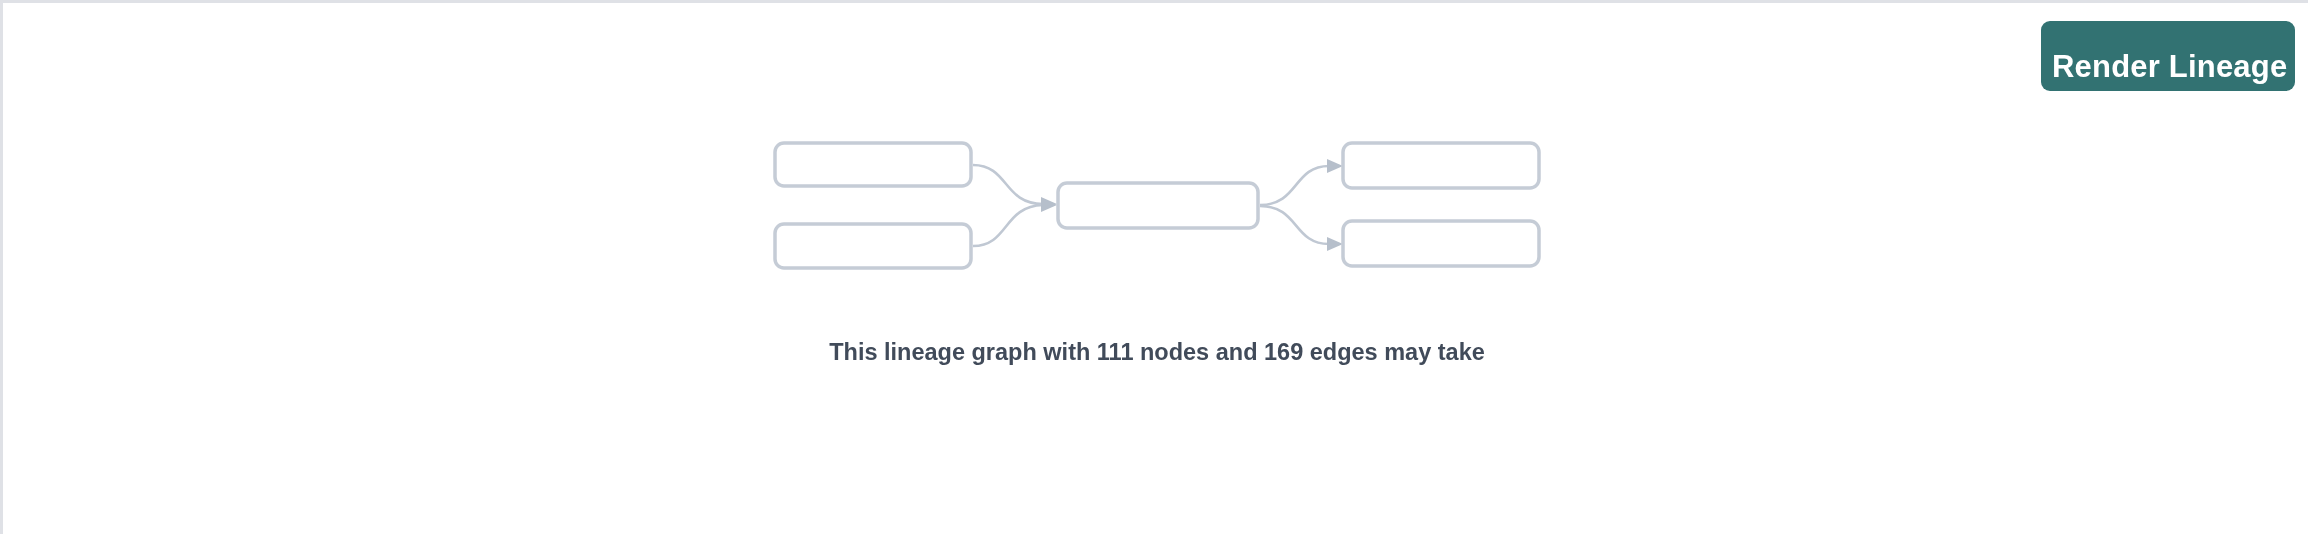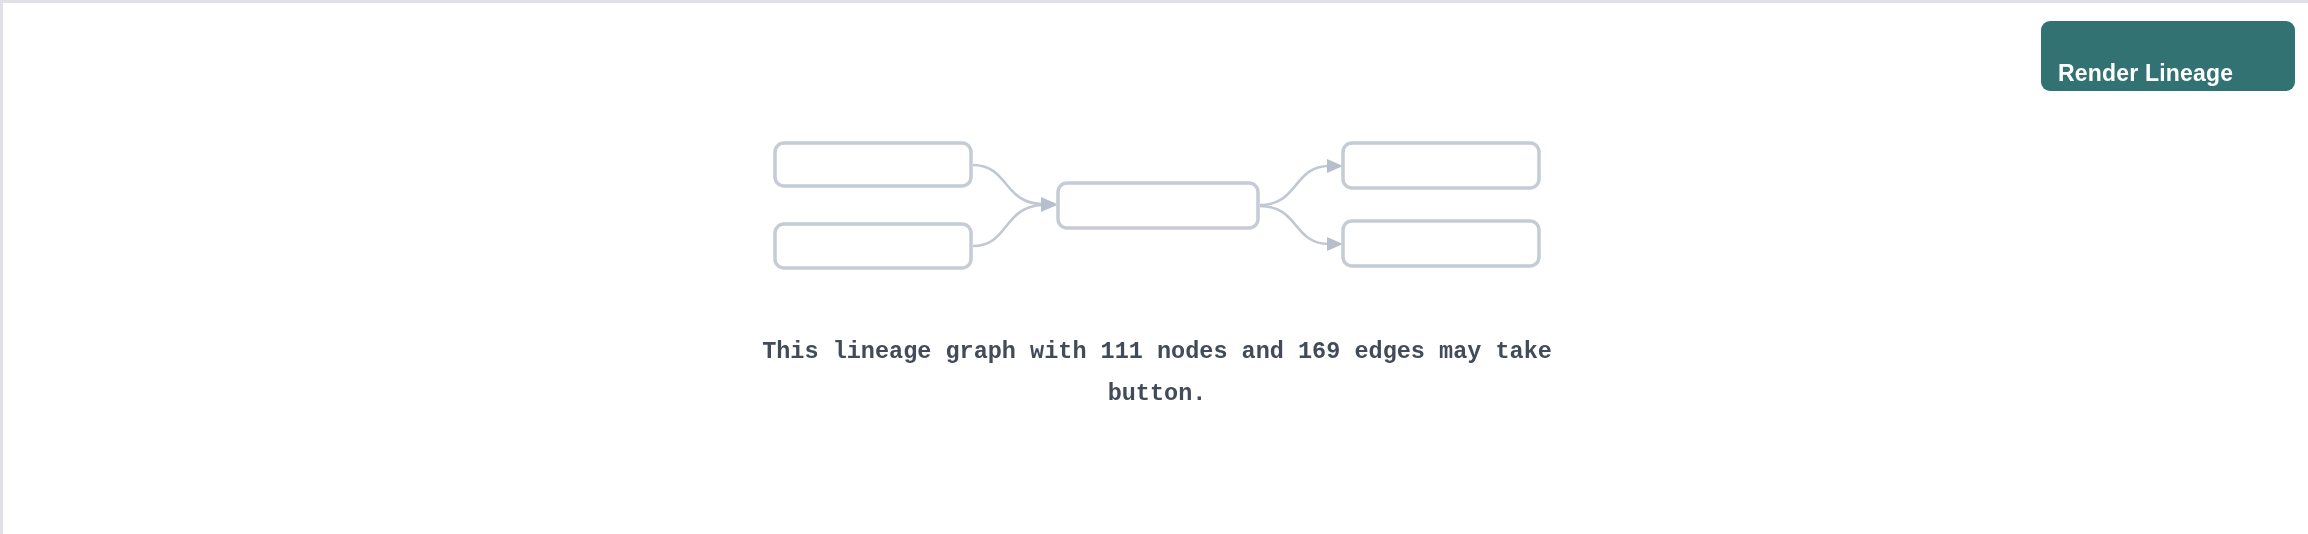--- a/index.html
+++ b/index.html
@@ -28,26 +28,26 @@
     position: absolute;
     left: 2038px;
     top: 18px;
     width: 254px;
     height: 70px;
     background: #327272;
     color: #ffffff;
     border: none;
     border-radius: 9px;
     font-family: "Liberation Sans", sans-serif;
-    font-size: 23px;
+    font-size: 31px;
     font-weight: bold;
     letter-spacing: 0.2px;
     line-height: 70px;
     text-align: left;
-    padding: 17px;
+    padding: 11px;
     cursor: pointer;
     white-space: nowrap;
   }
 
   
   #lineage-graph-preview {
     position: absolute;
     left: 0;
     top: 0;
     width: 2308px;
@@ -74,21 +74,21 @@
     fill: #b6bfcb;
   }
 
   
   #lineage-warning-message {
     position: absolute;
     left: 744px;
     top: 328px;
     width: 820px;
     text-align: center;
-    font-family: Liberation Mono, monospace;
+    font-family: Liberation Sans, sans-serif;
     font-size: 23.5px;
     font-weight: bold;
     line-height: 42px;
     color: #414b5a;
   }
 </style>
 </head>
 <body>
 
 <div id="screen">
@@ -119,16 +119,15 @@
       <rect class="graph-node-shape" x="772" y="140" width="196" height="43" rx="9" ry="9"></rect>
       <rect class="graph-node-shape" x="772" y="221" width="196" height="44" rx="9" ry="9"></rect>
       <rect class="graph-node-shape" x="1055" y="180" width="200" height="45" rx="9" ry="9"></rect>
       <rect class="graph-node-shape" x="1340" y="140" width="196" height="45" rx="9" ry="9"></rect>
       <rect class="graph-node-shape" x="1340" y="218" width="196" height="45" rx="9" ry="9"></rect>
     </svg>
   </div>
 
   <div id="lineage-warning-message">
     <div>This lineage graph with 111 nodes and 169 edges may take</div>
-    <div>button.</div>
   </div>
 
 </div>
 
 </body></html>

